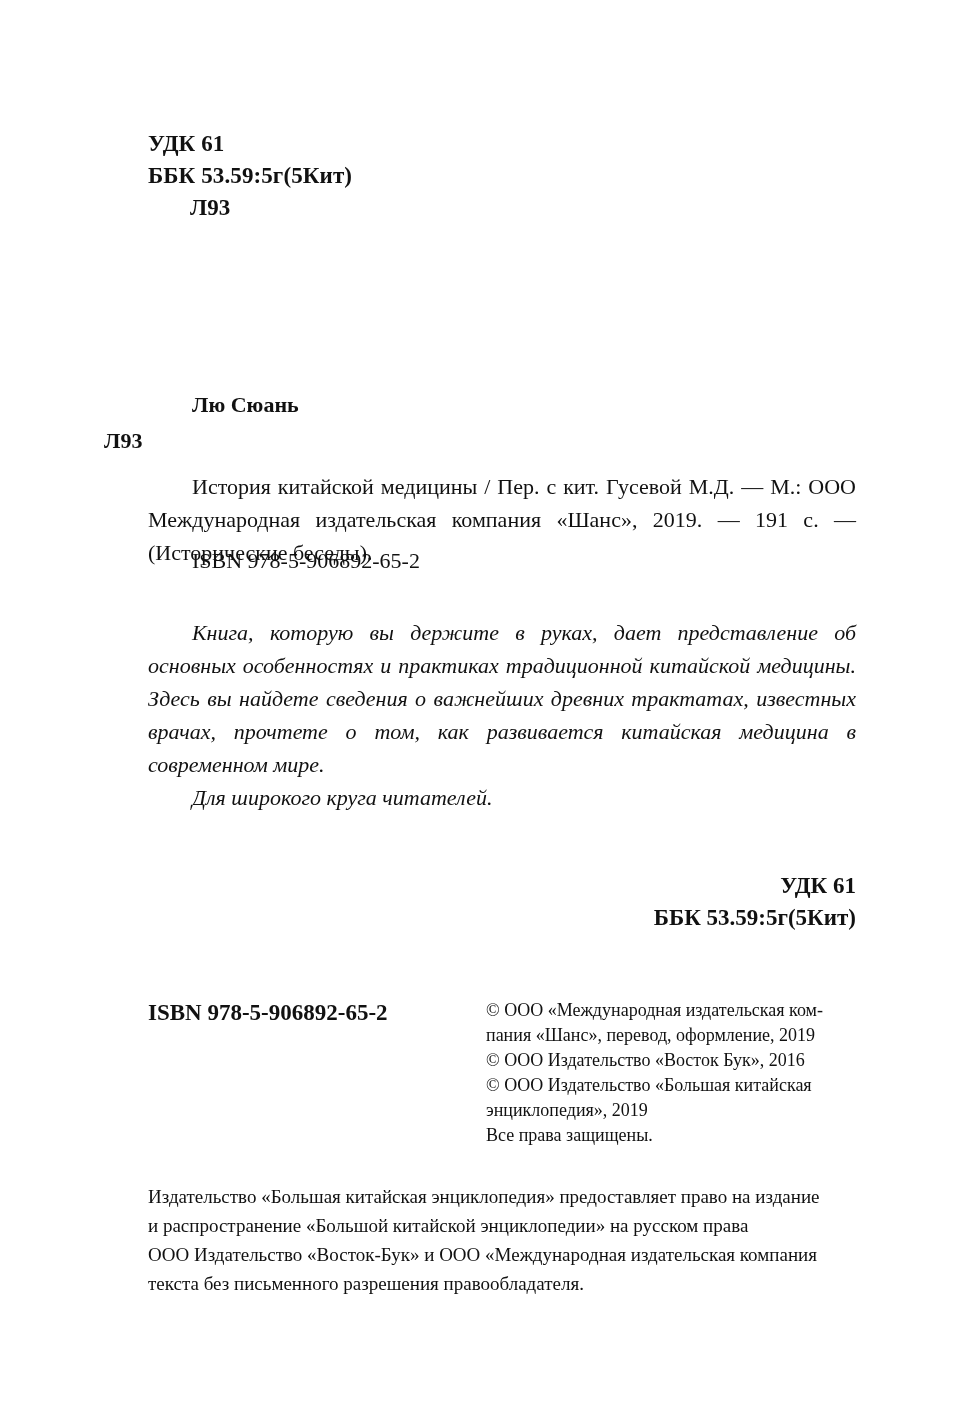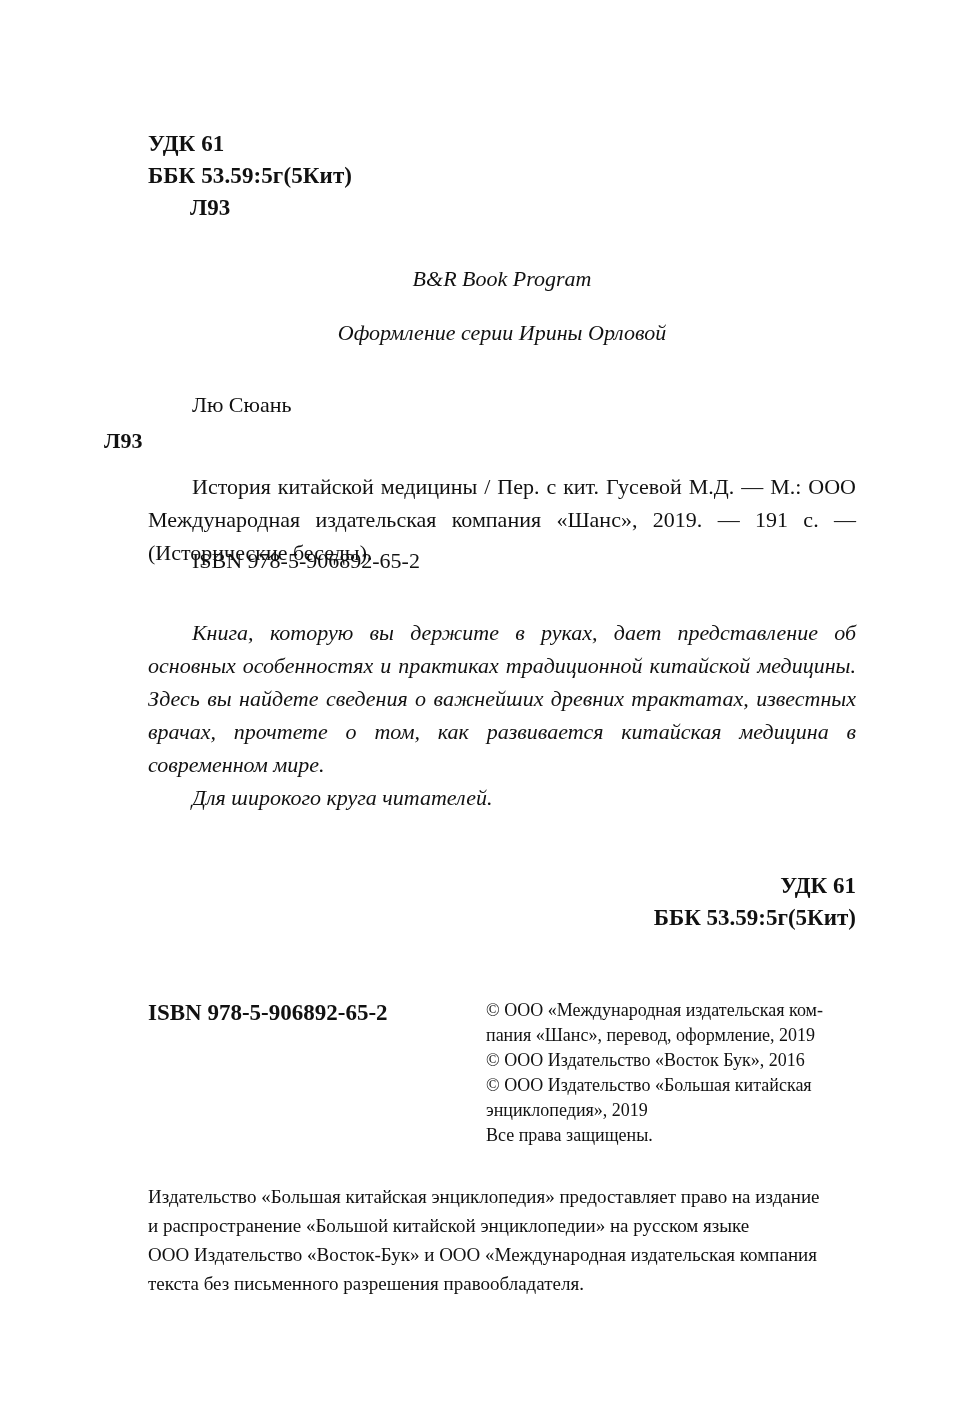--- a/index.html
+++ b/index.html
@@ -48,21 +48,21 @@
     font-size: 22px;
   }
   .credits .program { margin-bottom: 28px; }
   .credits .series-design { font-size: 22px; }
 
   
   .author {
     position: absolute;
     left: 192px;
     top: 392px;
-    font-weight: normal;
+    font-weight: bold;
     font-size: 22px;
   }
   .record-mark {
     position: absolute;
     left: 104px;
     top: 428px;
     font-weight: bold;
     font-size: 22px;
   }
   .record {
@@ -146,24 +146,20 @@
 <body>
 
 <div class="page">
 
   <div class="udk-block">
     <div class="udk-line">УДК 61</div>
     <div class="udk-line">ББК 53.59:5г(5Кит)</div>
     <div class="udk-line code-indent">Л93</div>
   </div>
 
-  <div class="credits">
-    <div class="program">B&amp;R Book Program</div>
-    <div class="series-design">Оформление серии Ирины Орловой</div>
-  </div>
 
   <div class="author">Лю Сюань</div>
   <div class="record-mark">Л93</div>
   <div class="record">
     <span>История китайской медицины / Пер. с кит. Гусевой М.Д. — М.: ООО Международная издательская компания «Шанс», 2019. — 191 с. — (Исторические беседы).</span>
   </div>
 
   <div class="isbn-plain">ISBN 978-5-906892-65-2</div>
 
   <div class="annotation">
@@ -182,18 +178,18 @@
     <span class="c-line">© ООО «Международная издательская ком-</span>
     <span class="c-line">пания «Шанс», перевод, оформление, 2019</span>
     <span class="c-line">© ООО Издательство «Восток Бук», 2016</span>
     <span class="c-line">© ООО Издательство «Большая китайская</span>
     <span class="c-line">энциклопедия», 2019</span>
     <span class="c-line">Все права защищены.</span>
   </div>
 
   <div class="footer">
     <span class="f-line">Издательство «Большая китайская энциклопедия» предоставляет право на издание</span>
-    <span class="f-line">и распространение «Большой китайской энциклопедии» на русском языке</span>
+    <span class="f-line">и распространение «Большой китайской энциклопедии» на русском права</span>
     <span class="f-line">ООО Издательство «Восток-Бук» и ООО «Международная издательская компания</span>
     <span class="f-line">текста без письменного разрешения правообладателя.</span>
   </div>
 
 </div>
 
 </body></html>

